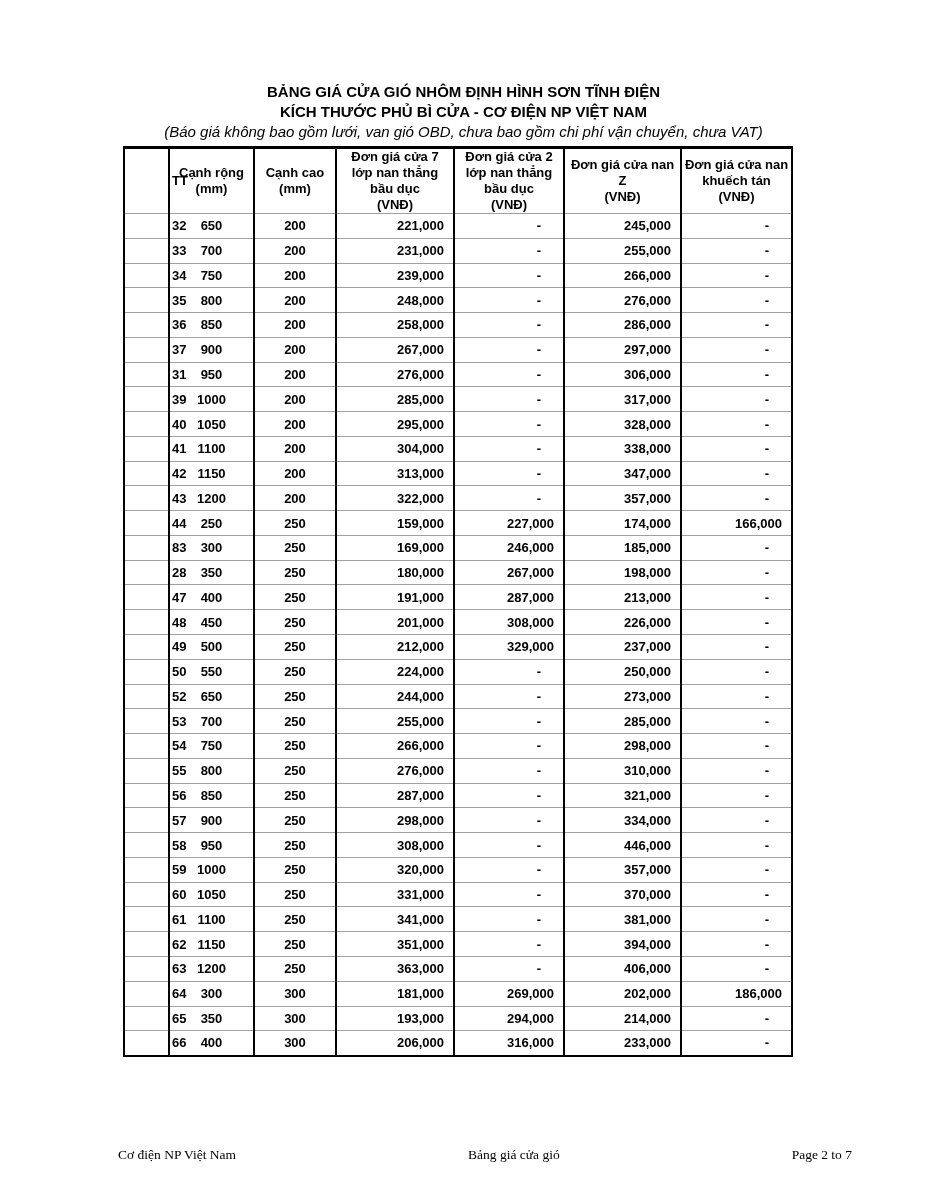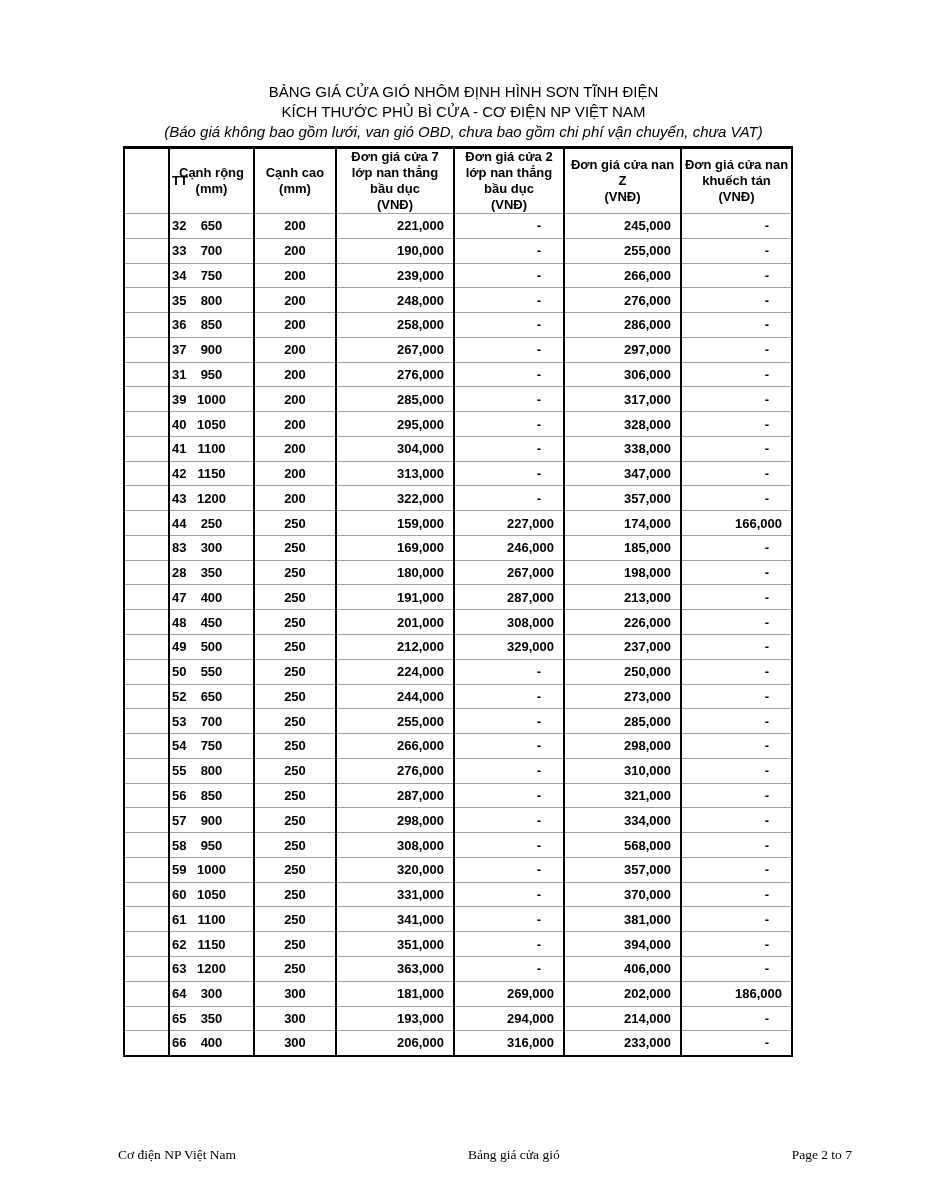--- a/index.html
+++ b/index.html
@@ -11,21 +11,21 @@
     color: #000;
     overflow: hidden;
   }
   .title-block {
     position: absolute;
     top: 82px; left: 0; width: 927px;
     text-align: center;
   }
   .title-line {
     font-size: 15px;
-    font-weight: normal;
+    font-weight: bold;
     line-height: 20px;
   }
   .title-note {
     font-size: 15px;
     font-style: italic;
     line-height: 19px;
   }
   table.price-table {
     position: absolute;
     top: 146px; left: 123px;
@@ -117,21 +117,21 @@
           <td class="c-center">200</td>
           <td class="c-num">221,000</td>
           <td class="c-dash">-</td>
           <td class="c-num">245,000</td>
           <td class="c-dash">-</td>
         </tr>
         <tr>
           <td class="c-center">33</td>
           <td class="c-center">700</td>
           <td class="c-center">200</td>
-          <td class="c-num">190,000</td>
+          <td class="c-num">231,000</td>
           <td class="c-dash">-</td>
           <td class="c-num">255,000</td>
           <td class="c-dash">-</td>
         </tr>
         <tr>
           <td class="c-center">34</td>
           <td class="c-center">750</td>
           <td class="c-center">200</td>
           <td class="c-num">239,000</td>
           <td class="c-dash">-</td>
@@ -335,21 +335,21 @@
           <td class="c-dash">-</td>
           <td class="c-num">334,000</td>
           <td class="c-dash">-</td>
         </tr>
         <tr>
           <td class="c-center">58</td>
           <td class="c-center">950</td>
           <td class="c-center">250</td>
           <td class="c-num">308,000</td>
           <td class="c-dash">-</td>
-          <td class="c-num">568,000</td>
+          <td class="c-num">446,000</td>
           <td class="c-dash">-</td>
         </tr>
         <tr>
           <td class="c-center">59</td>
           <td class="c-center">1000</td>
           <td class="c-center">250</td>
           <td class="c-num">320,000</td>
           <td class="c-dash">-</td>
           <td class="c-num">357,000</td>
           <td class="c-dash">-</td>

